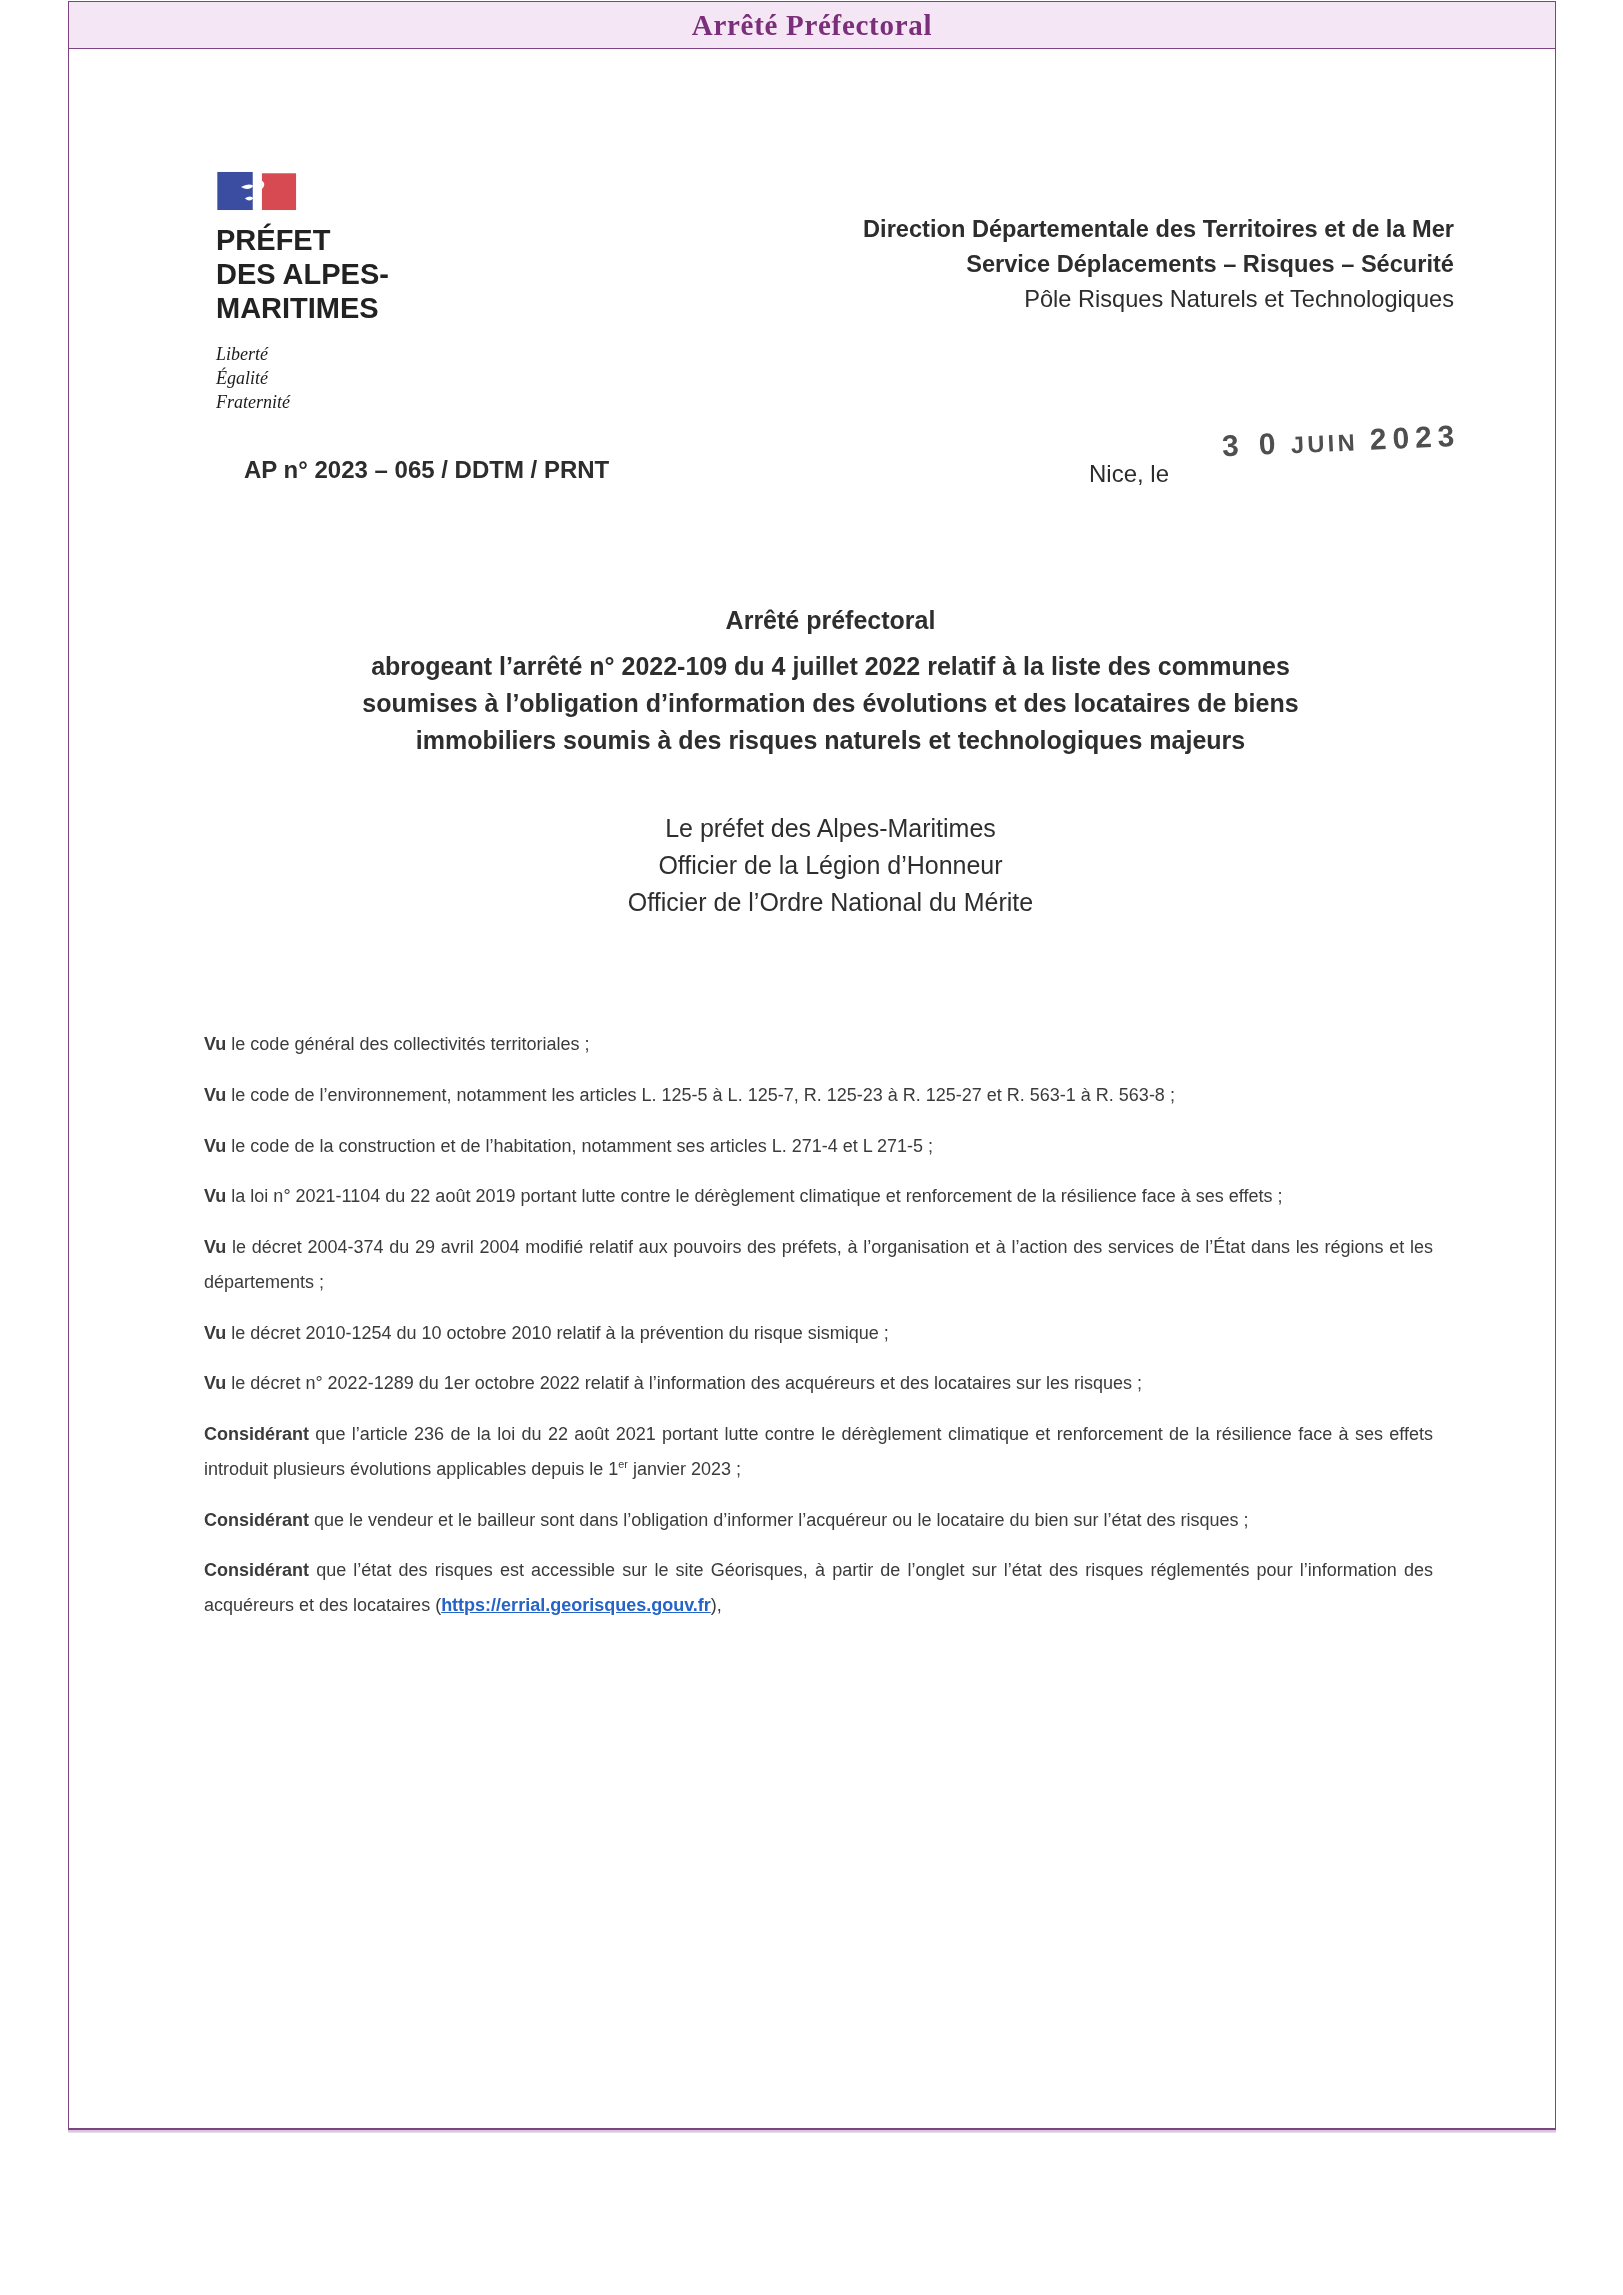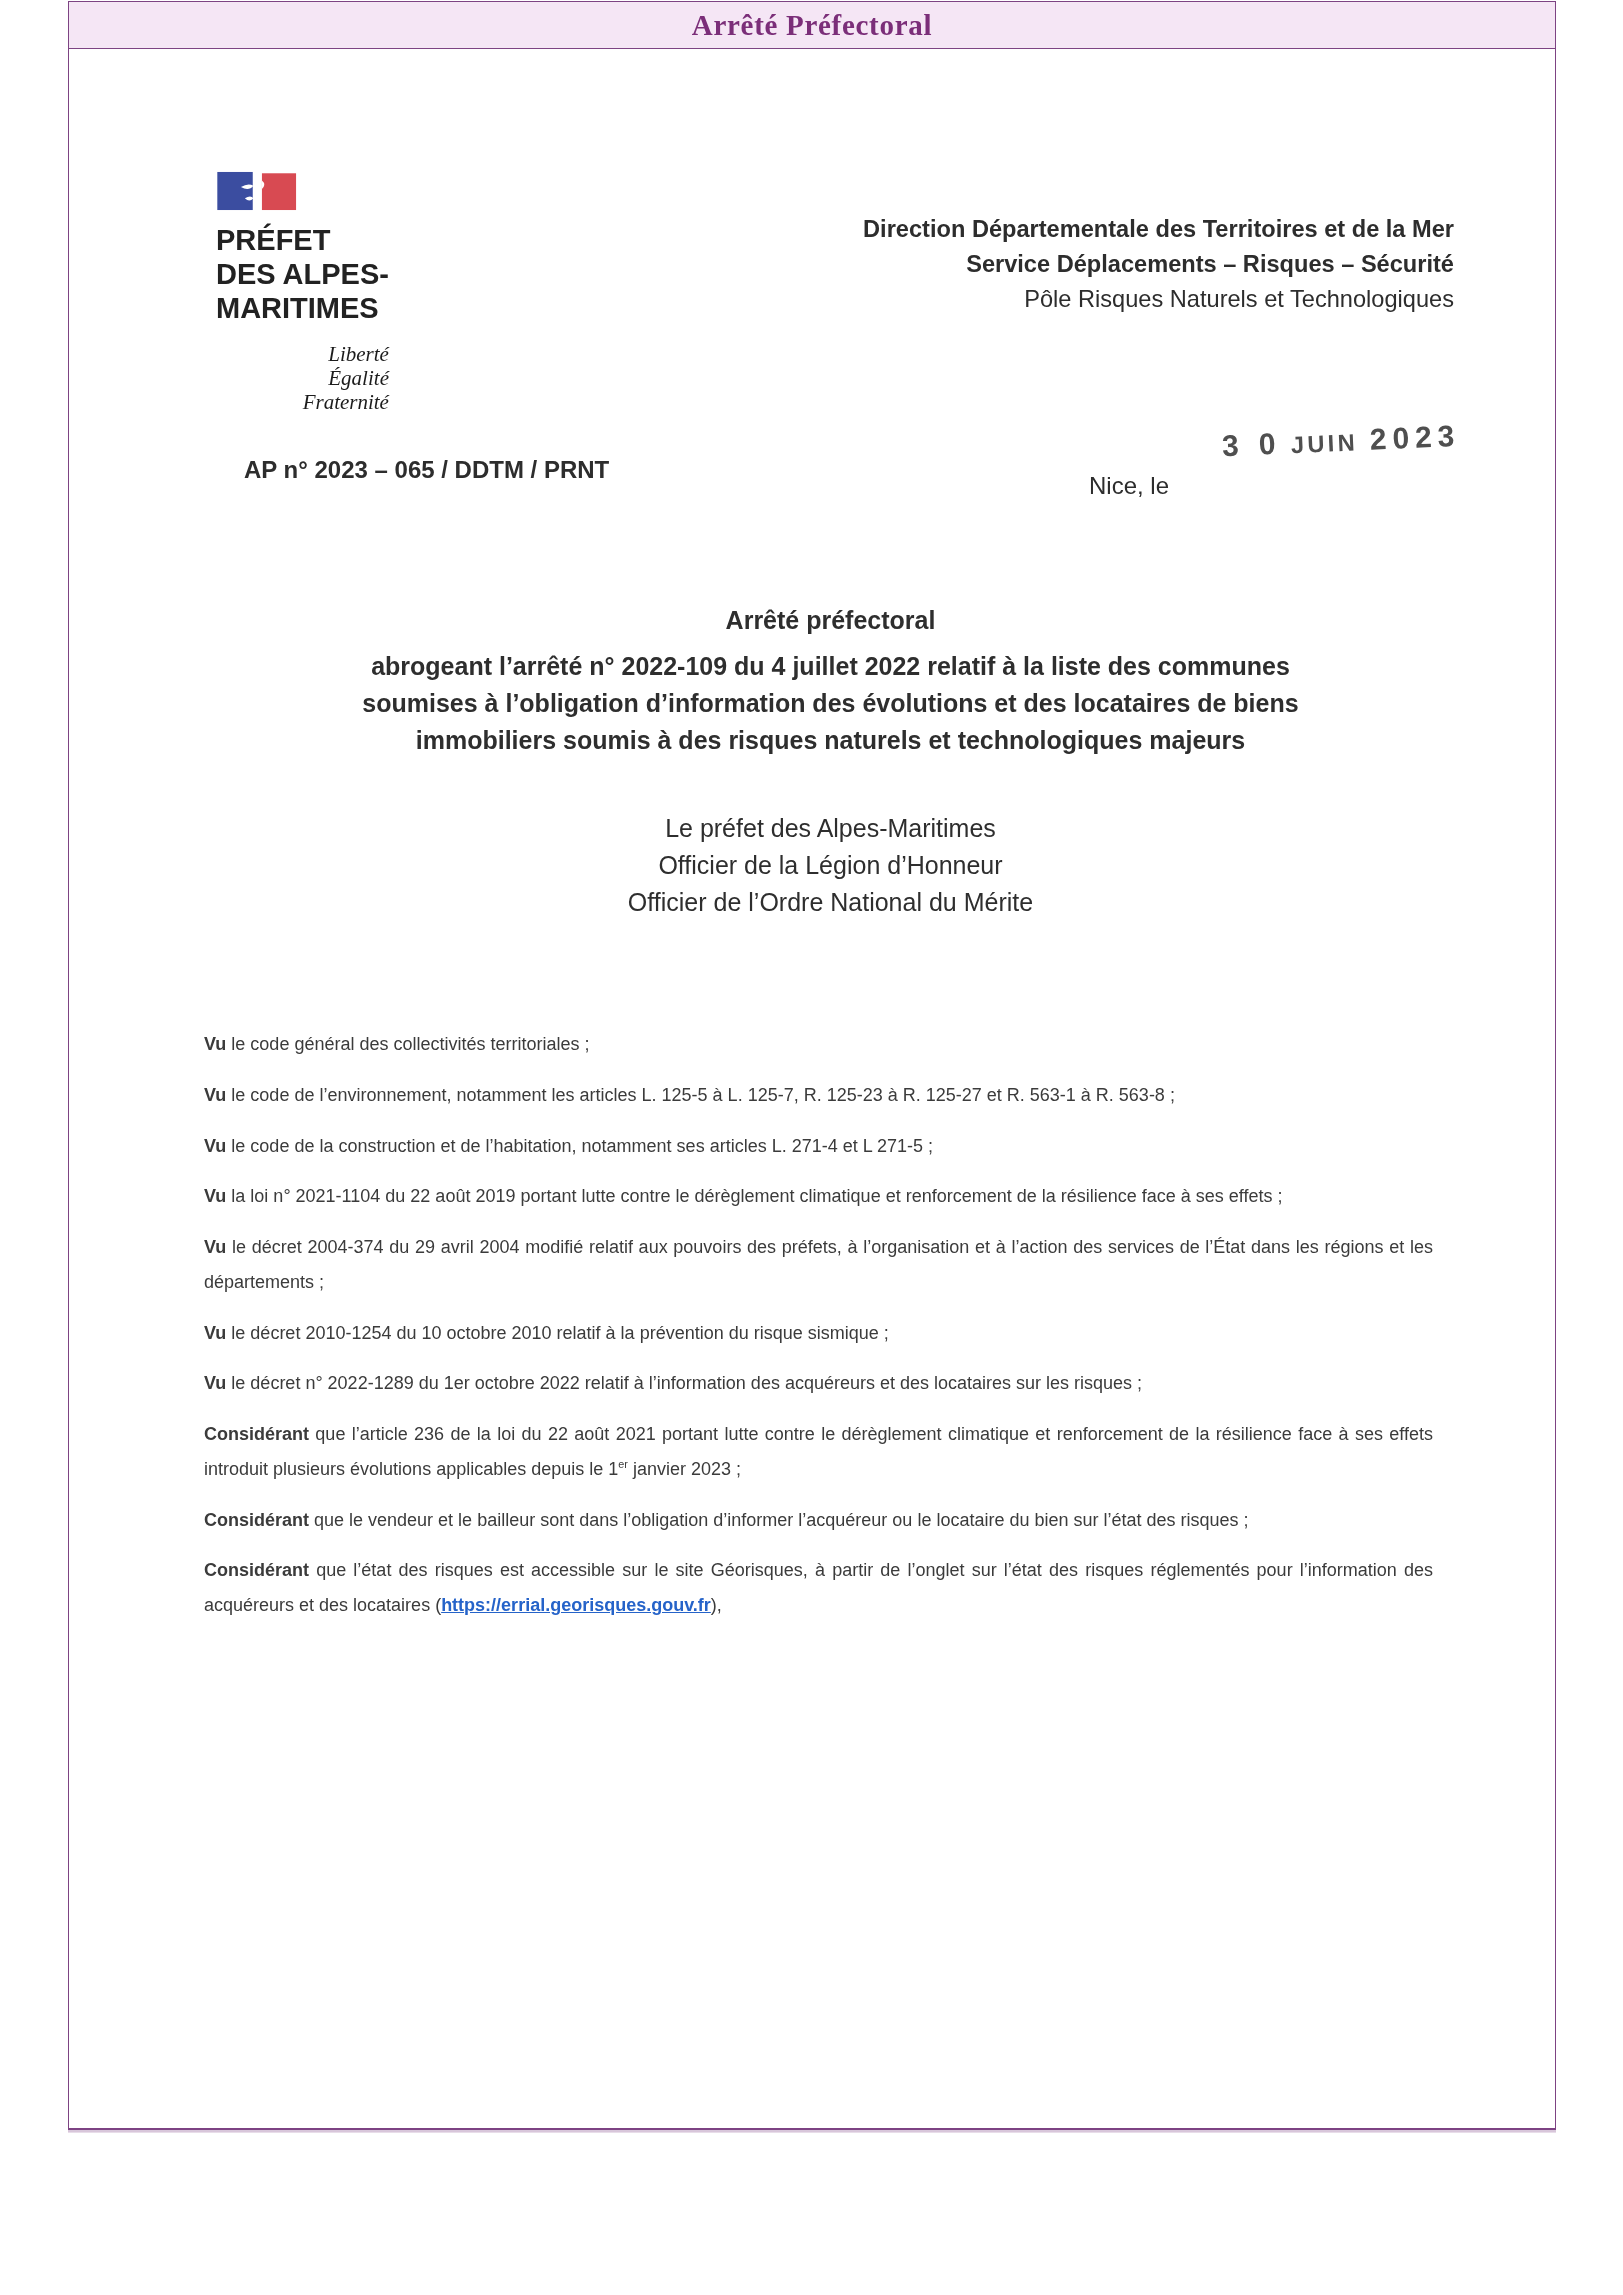--- a/index.html
+++ b/index.html
@@ -20,26 +20,26 @@
     display:flex;align-items:center;justify-content:center;
   }
   .banner-title{
     font-family:"Liberation Serif", serif;font-weight:bold;
     font-size:29px;color:var(--banner-text);letter-spacing:0.7px;
   }
   .logo-block{position:absolute;left:147px;top:168px;color:#202020;}
   .flag{display:block;}
   .prefet{margin-top:10.5px;font-weight:bold;font-size:29px;line-height:34px;color:#222222;}
   .motto{margin-top:17px;font-family:"Liberation Serif", serif;font-style:italic;
-    font-size:21px;line-height:24px;color:#1c1c1c;text-align:right;}
+    font-size:18px;line-height:24px;color:#1c1c1c;}
   .header-right{position:absolute;top:210px;right:101px;text-align:right;
     font-size:23.6px;line-height:35px;color:#2d2d2d;}
   .hr-bold{font-weight:bold;}
   .ap-line{position:absolute;left:147px;top:454px;font-weight:bold;font-size:24px;color:#2d2d2d;margin-left:28px;}
-  .nice-label{position:absolute;left:1020px;top:470px;font-size:24px;color:#2d2d2d;}
+  .nice-label{position:absolute;left:1020px;top:458px;font-size:24px;color:#2d2d2d;}
   .stamp{position:absolute;left:1153px;top:422px;transform:rotate(-2.5deg);
     color:var(--stamp);font-weight:bold;white-space:nowrap;}
   .stamp .big{font-size:30px;letter-spacing:5.9px;}
   .stamp .small{font-size:23.6px;letter-spacing:3.3px;margin:0 9.2px 0 6.5px;}
   .title-block{position:absolute;left:147px;top:600px;width:1229px;text-align:center;
     font-weight:bold;font-size:25px;line-height:37px;color:#2e2e2e;}
   .title-first{margin-bottom:9.2px;}
   .authority-block{position:absolute;left:147px;top:808px;width:1229px;text-align:center;
     font-size:25px;line-height:37px;color:#2e2e2e;}
   .body-text{position:absolute;left:135px;top:1025px;width:1229px;

